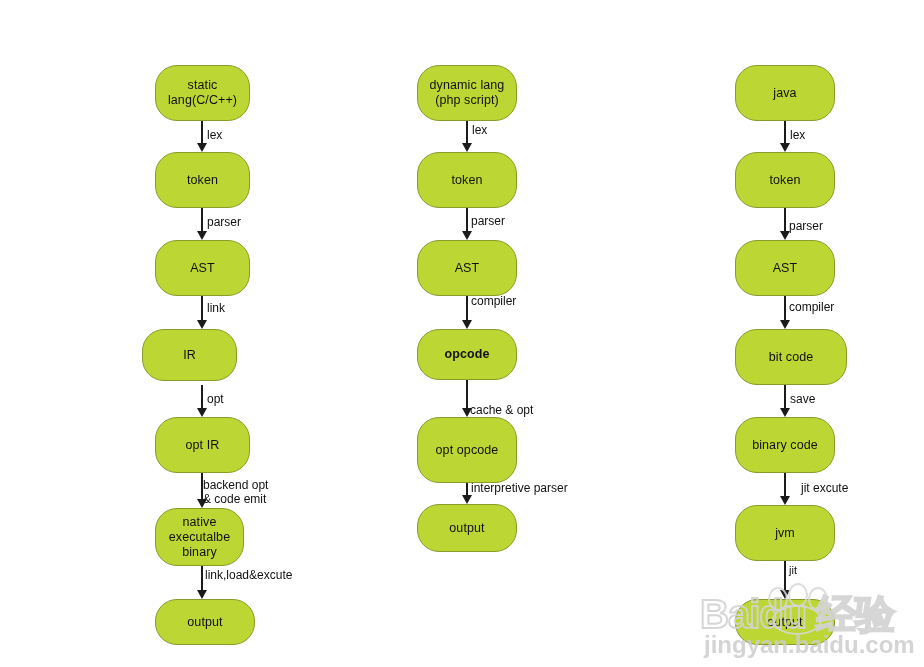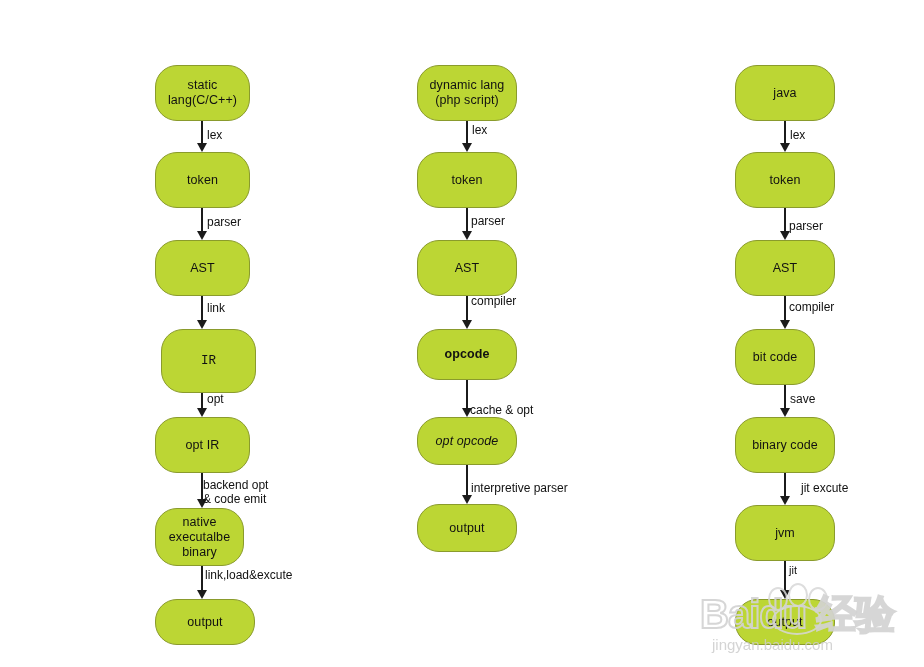--- a/index.html
+++ b/index.html
@@ -84,25 +84,25 @@
     font-size: 40px;
     font-weight: bold;
     line-height: 42px;
     color: rgba(255,255,255,0.0);
     -webkit-text-stroke: 2px rgba(210,210,210,0.92);
     letter-spacing: -1px;
     white-space: nowrap;
   }
   .wm-sub {
     position: absolute;
-    left: 12px;
+    left: 4px;
     top: 40px;
-    font-size: 15px;
+    font-size: 24px;
     line-height: 23px;
-    font-weight: normal;
+    font-weight: bold;
     color: rgba(205,205,205,0.85);
     letter-spacing: 0px;
     white-space: nowrap;
   }
   .wm-paw {
     position: absolute;
     border: 2px solid rgba(215,215,215,0.85);
     border-radius: 50%;
   }
 </style>
@@ -137,21 +137,21 @@
     <div class="node" style="left:155px; top:240px; width:95px; height:56px;">
       <span class="node-text">AST</span>
     </div>
 
     <div class="edge" style="left:201px; top:296px; width:2px; height:33px;">
       <div class="stem" style="height:24px;"></div>
       <div class="head" style="top:24px;"></div>
     </div>
     <div class="edge-label" style="left:207px; top:301px;">link</div>
 
-    <div class="node" style="left:161px; top:329px; width:95px; height:64px;font-family:Liberation Mono, monospace;">
+    <div class="node" style="left:142px; top:329px; width:95px; height:52px;">
       <span class="node-text">IR</span>
     </div>
 
     <div class="edge" style="left:201px; top:385px; width:2px; height:32px;">
       <div class="stem" style="height:23px;"></div>
       <div class="head" style="top:23px;"></div>
     </div>
     <div class="edge-label" style="left:207px; top:392px;">opt</div>
 
     <div class="node" style="left:155px; top:417px; width:95px; height:56px;">
@@ -218,21 +218,21 @@
     <div class="node" style="left:417px; top:329px; width:100px; height:51px;font-weight:bold;">
       <span class="node-text">opcode</span>
     </div>
 
     <div class="edge" style="left:466px; top:380px; width:2px; height:37px;">
       <div class="stem" style="height:28px;"></div>
       <div class="head" style="top:28px;"></div>
     </div>
     <div class="edge-label" style="left:470px; top:403px;">cache &amp; opt</div>
 
-    <div class="node" style="left:417px; top:417px; width:100px; height:48px;font-style:italic;">
+    <div class="node" style="left:417px; top:417px; width:100px; height:66px;">
       <span class="node-text">opt opcode</span>
     </div>
 
     <div class="edge" style="left:466px; top:465px; width:2px; height:39px;">
       <div class="stem" style="height:30px;"></div>
       <div class="head" style="top:30px;"></div>
     </div>
     <div class="edge-label" style="left:471px; top:481px;">interpretive parser</div>
 
     <div class="node" style="left:417px; top:504px; width:100px; height:48px;">
@@ -265,21 +265,21 @@
     <div class="node" style="left:735px; top:240px; width:100px; height:56px;">
       <span class="node-text">AST</span>
     </div>
 
     <div class="edge" style="left:784px; top:296px; width:2px; height:33px;">
       <div class="stem" style="height:24px;"></div>
       <div class="head" style="top:24px;"></div>
     </div>
     <div class="edge-label" style="left:789px; top:300px;">compiler</div>
 
-    <div class="node" style="left:735px; top:329px; width:80px; height:56px;">
+    <div class="node" style="left:735px; top:329px; width:112px; height:56px;">
       <span class="node-text">bit code</span>
     </div>
 
     <div class="edge" style="left:784px; top:385px; width:2px; height:32px;">
       <div class="stem" style="height:23px;"></div>
       <div class="head" style="top:23px;"></div>
     </div>
     <div class="edge-label" style="left:790px; top:392px;">save</div>
 
     <div class="node" style="left:735px; top:417px; width:100px; height:56px;">

